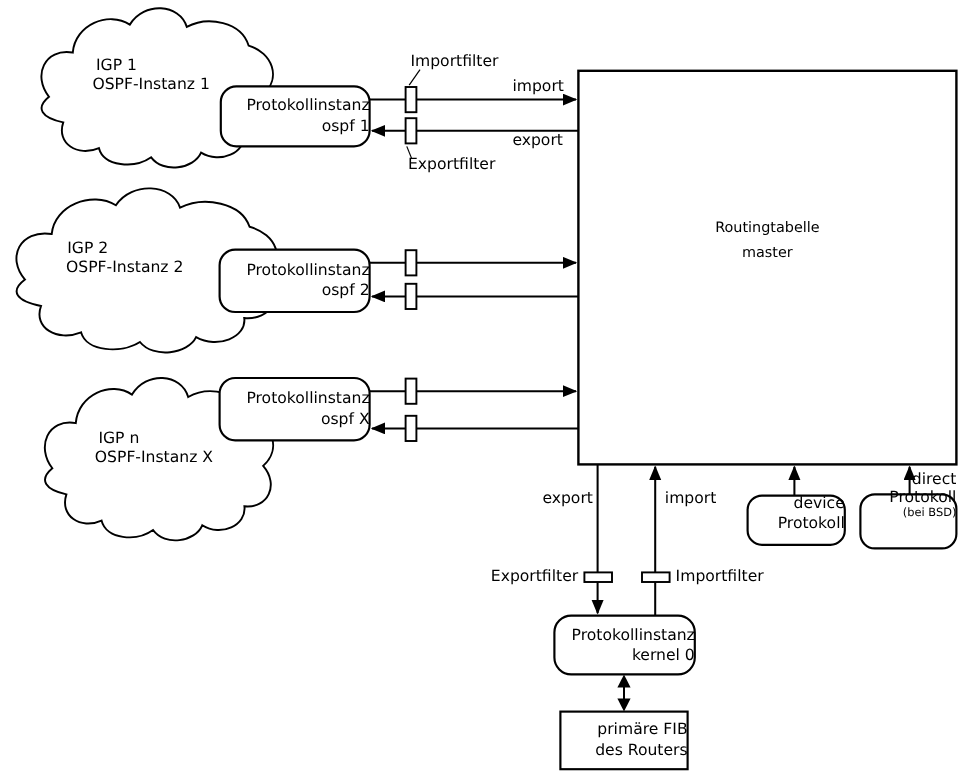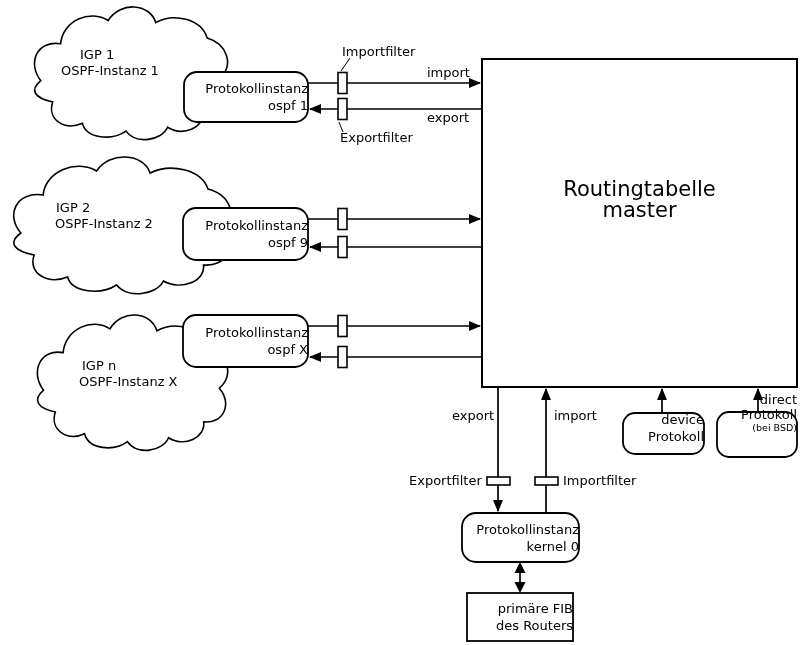--- a/index.html
+++ b/index.html
@@ -14,21 +14,21 @@
   .ln{fill:none;stroke:#000;stroke-width:1.7;}
   .flt{fill:#ffffff;stroke:#000;stroke-width:1.6;}
   .ptr{fill:none;stroke:#000;stroke-width:1;}
   .ah{fill:#000;stroke:none;}
   .t{position:absolute;white-space:nowrap;font-size:13px;line-height:15px;}
   .b{font-weight:normal;}
   .bx{position:absolute;display:flex;flex-direction:column;align-items:flex-end;justify-content:center;
       text-align:center;font-size:13px;line-height:17px;}
   .bx3{line-height:15px;}
   .note{font-size:9.5px;line-height:11px;}
-  .rt{position:absolute;text-align:center;font-size:21px;line-height:21px;}
+  .rt{position:absolute;text-align:center;font-size:12px;line-height:21px;}
 </style>
 </head>
 <body>
 
 <div id="stage">
 
   <svg id="diagram-svg" width="800" height="645" viewBox="0 0 800 645">
     <defs>
       <marker id="arr" markerUnits="userSpaceOnUse" markerWidth="14" markerHeight="12" refX="11" refY="5" orient="auto">
         <path d="M0,0 L12,5 L0,10 Z" fill="#000"></path>
@@ -72,33 +72,33 @@
     <rect class="flt" x="338" y="346.5" width="9" height="21"></rect>
 
     <rect class="flt" x="487" y="477" width="23" height="8"></rect>
     <rect class="flt" x="535" y="477" width="23" height="8"></rect>
 
     <path class="ptr" d="M350,58 L341,71"></path>
     <path class="ptr" d="M343,132 L339,122"></path>
   </svg>
 
   <div class="t b" style="left:80px;top:47px">IGP 1</div>
-  <div class="t" style="left:61px;top:63px">OSPF-Instanz 1</div>
+  <div class="t" style="left:77px;top:63px">OSPF-Instanz 1</div>
   <div class="t b" style="left:56px;top:200px">IGP 2</div>
   <div class="t" style="left:55px;top:216px">OSPF-Instanz 2</div>
   <div class="t b" style="left:82px;top:358px">IGP n</div>
   <div class="t" style="left:79px;top:374px">OSPF-Instanz X</div>
 
   <div class="bx" style="left:184px;top:72px;width:124px;height:50px">
     <span>Protokollinstanz</span>
     <span>ospf 1</span>
   </div>
   <div class="bx" style="left:183px;top:208px;width:125px;height:52px">
     <span>Protokollinstanz</span>
-    <span>ospf 9</span>
+    <span>ospf 2</span>
   </div>
   <div class="bx" style="left:183px;top:315px;width:125px;height:52px">
     <span>Protokollinstanz</span>
     <span>ospf X</span>
   </div>
 
   <div class="rt" style="left:482px;top:179px;width:315px">
     <div>Routingtabelle</div>
     <div>master</div>
   </div>

